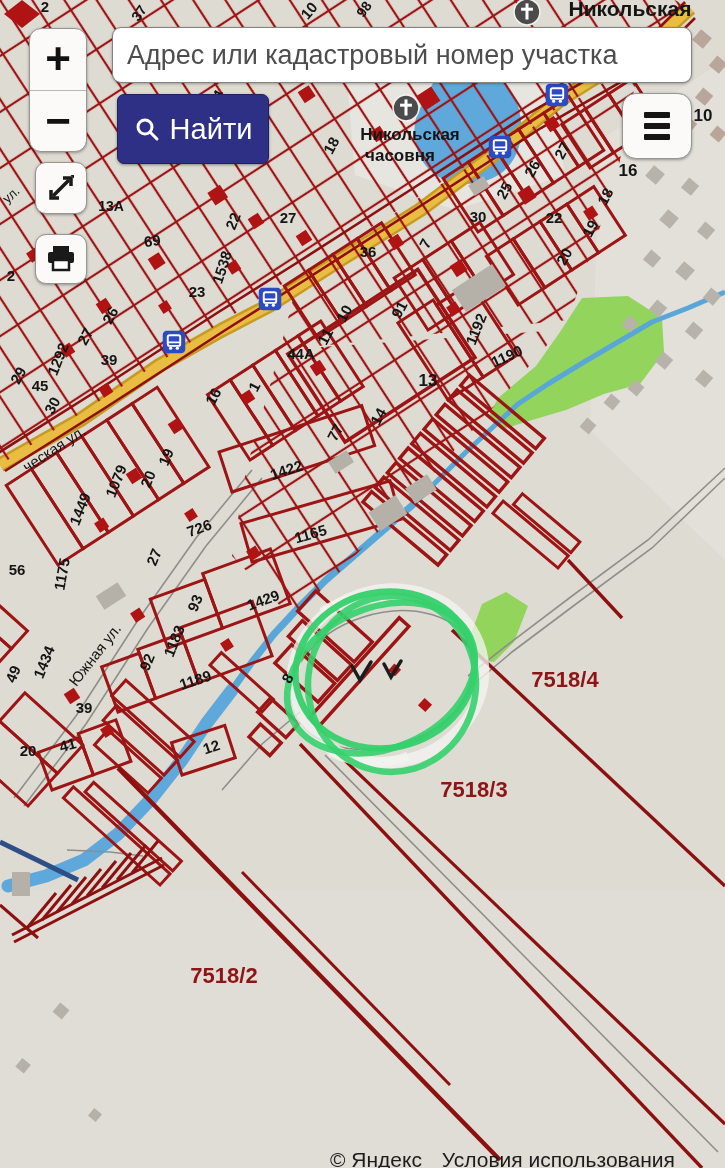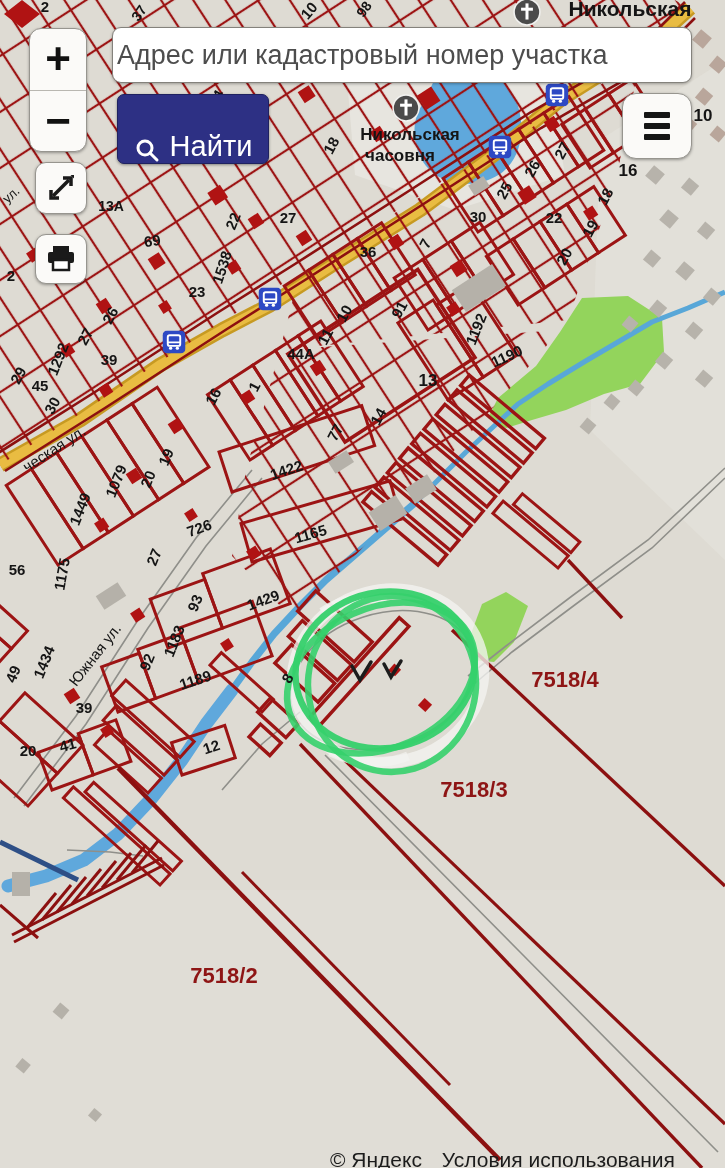--- a/index.html
+++ b/index.html
@@ -18,30 +18,30 @@
   }
   .zoomctl{left:29px;top:28px;width:58px;height:124px;flex-direction:column;padding:0;}
   .zoombtn{
     width:100%;height:50%;display:flex;align-items:center;justify-content:center;
     font-size:44px;font-weight:bold;color:#111;line-height:1;cursor:pointer;user-select:none;
   }
   .zoomdiv{width:100%;height:1px;background:#b9b7b1;}
   .searchbar{
     position:absolute;left:112px;top:27px;width:580px;height:56px;box-sizing:border-box;
     background:#fff;border:1.5px solid #84827c;border-radius:9px;
-    box-shadow:0 1px 3px rgba(0,0,0,.3);padding:0 4px;
+    box-shadow:0 1px 3px rgba(0,0,0,.3);padding:0 14px;
     font-size:27px;color:#222;outline:none;
     font-family:"Liberation Sans","DejaVu Sans",sans-serif;
   }
   .searchbar::placeholder{color:#4d4d4d;opacity:1;}
   .findbtn{
     position:absolute;left:117px;top:94px;width:150px;height:68px;
     background:#2d3084;border:1px solid #1f2260;border-radius:7px;
     box-shadow:0 1px 3px rgba(0,0,0,.4);
-    display:flex;align-items:flex-end;justify-content:center;gap:10px;
+    display:flex;align-items:center;justify-content:center;gap:10px;
     color:#fff;font-size:29px;cursor:pointer;
   }
   .menubtn{left:622px;top:93px;width:70px;height:66px;border-radius:14px;flex-direction:column;gap:5px;cursor:pointer;}
   .menubtn .bar{width:26px;height:6px;background:#151515;border-radius:1px;}
   .sqbtn{width:52px;height:52px;border-radius:11px;cursor:pointer;}
   .expandbtn{left:35px;top:162px;}
   .printbtn{left:35px;top:234px;height:50px;}
   
   .yandex-logo{
     position:absolute;right:16px;top:1104px;font-size:37px;font-weight:bold;

